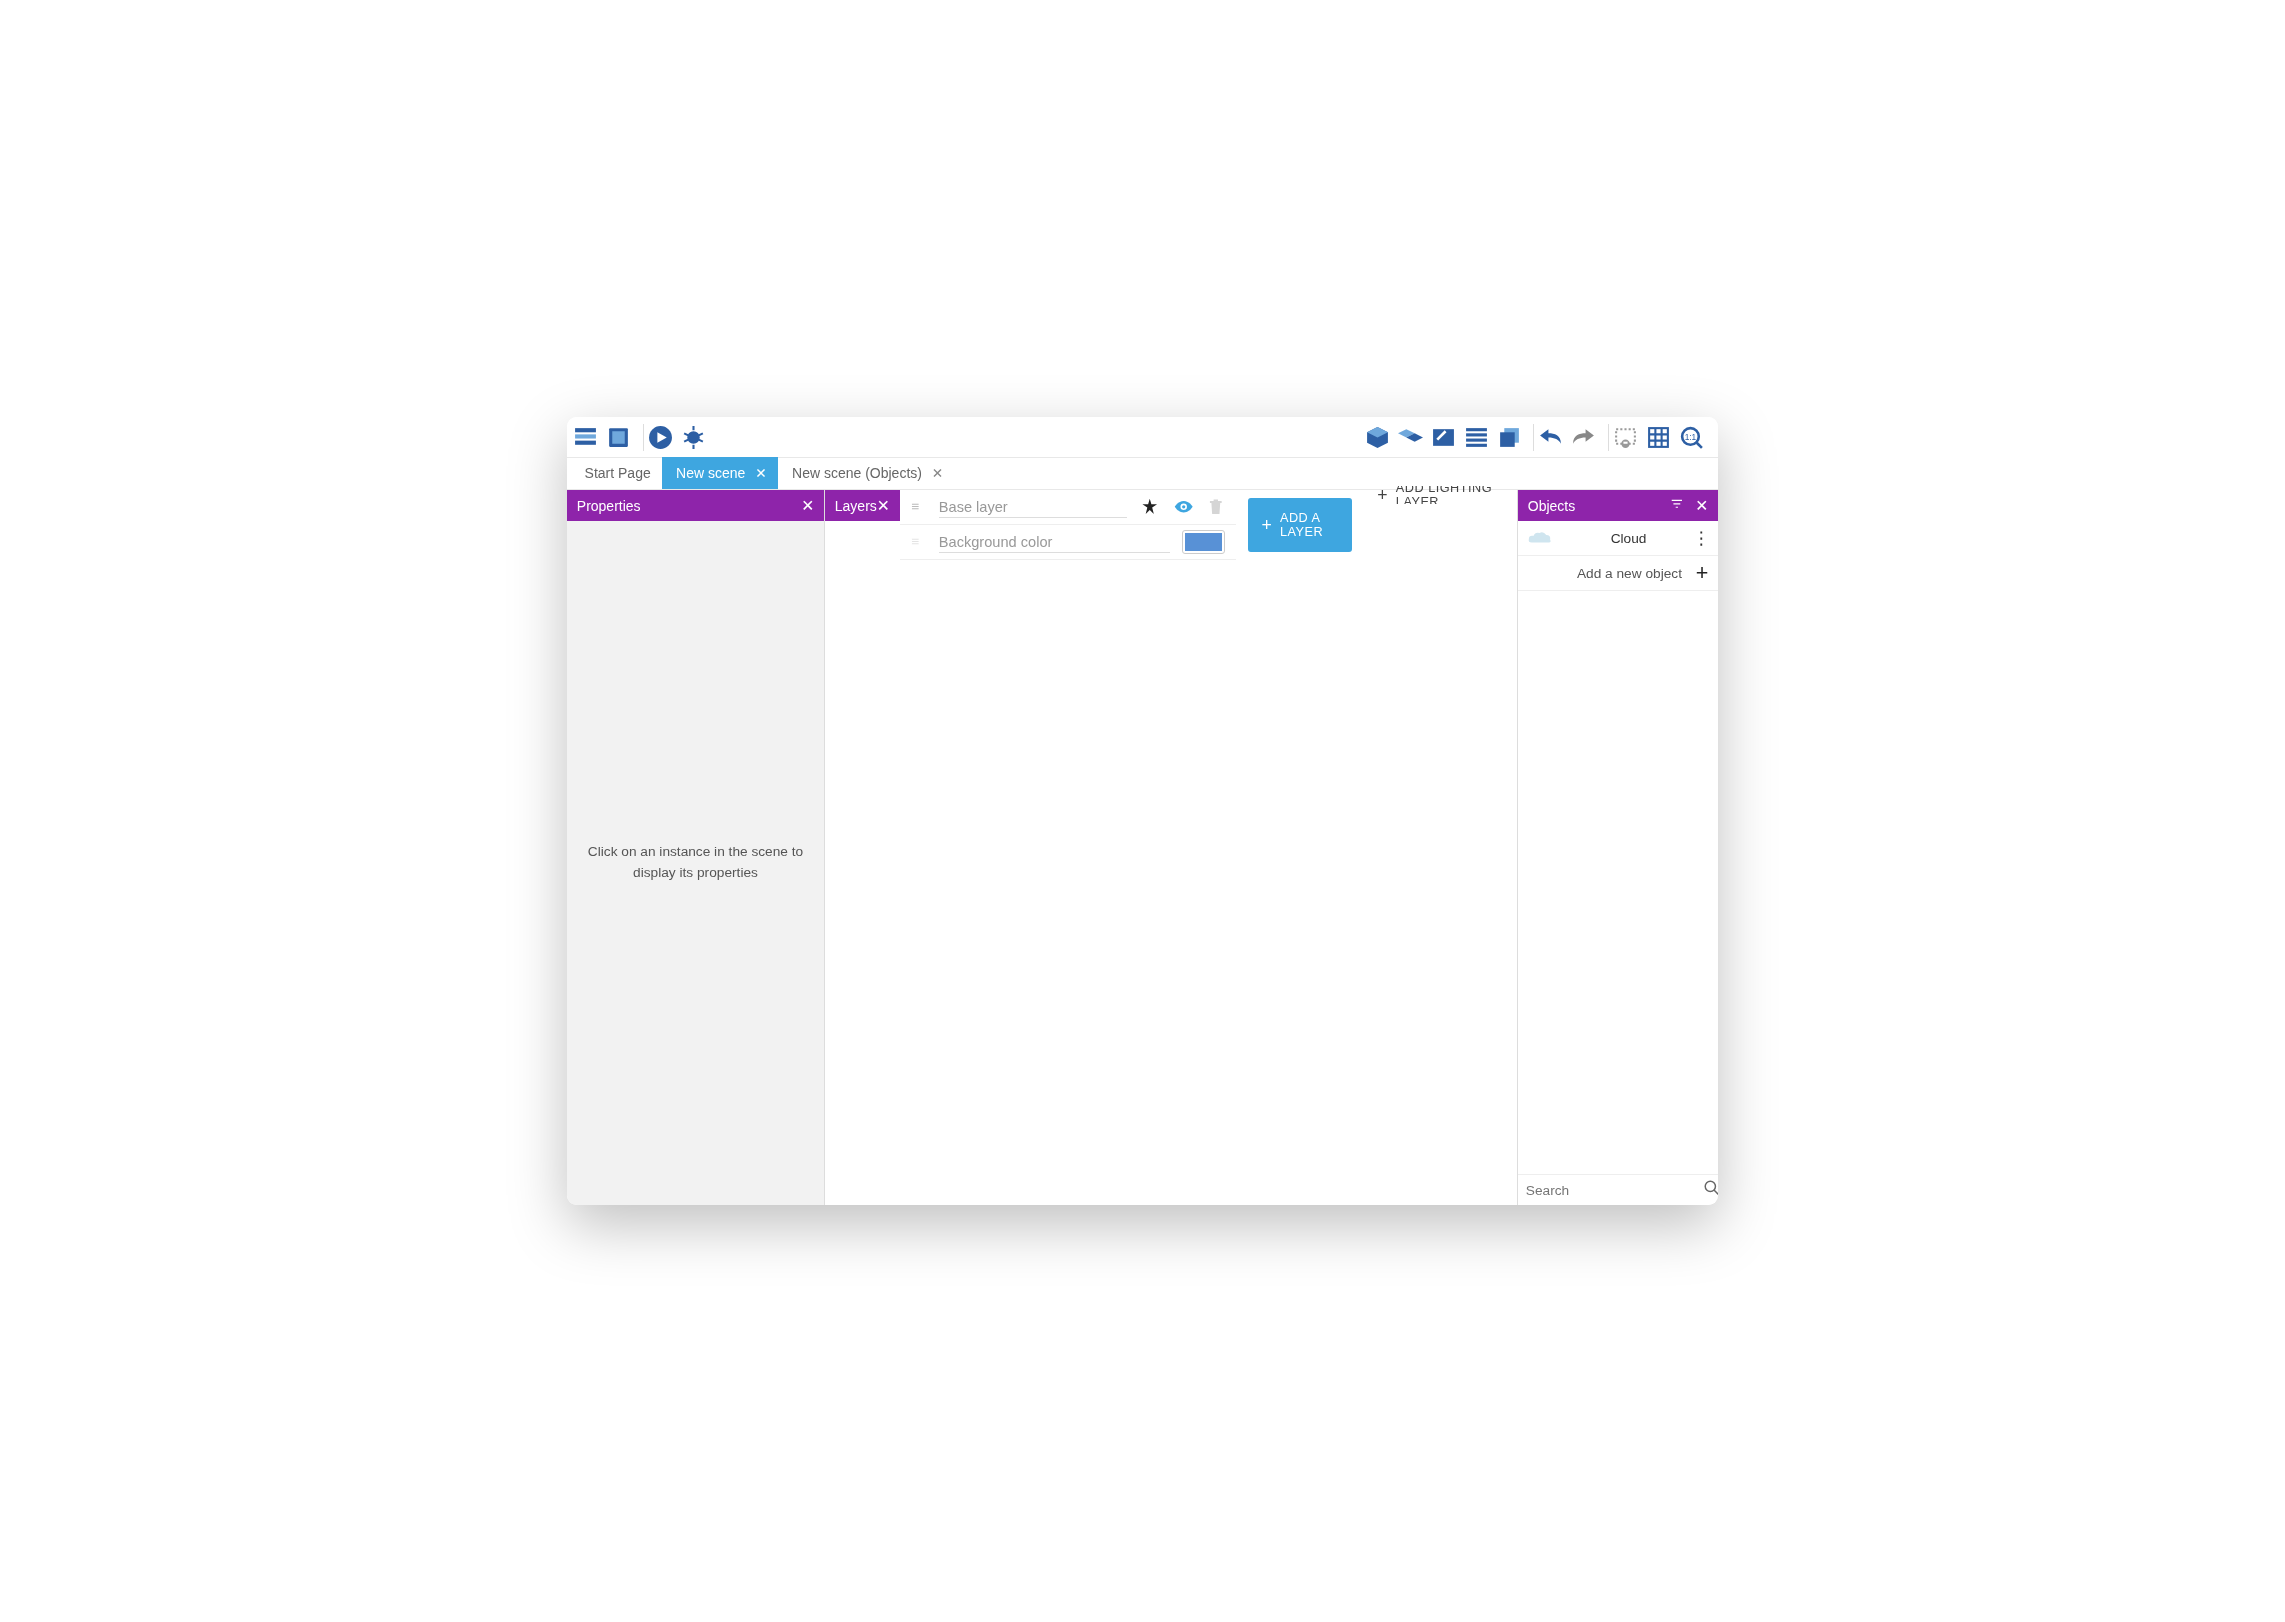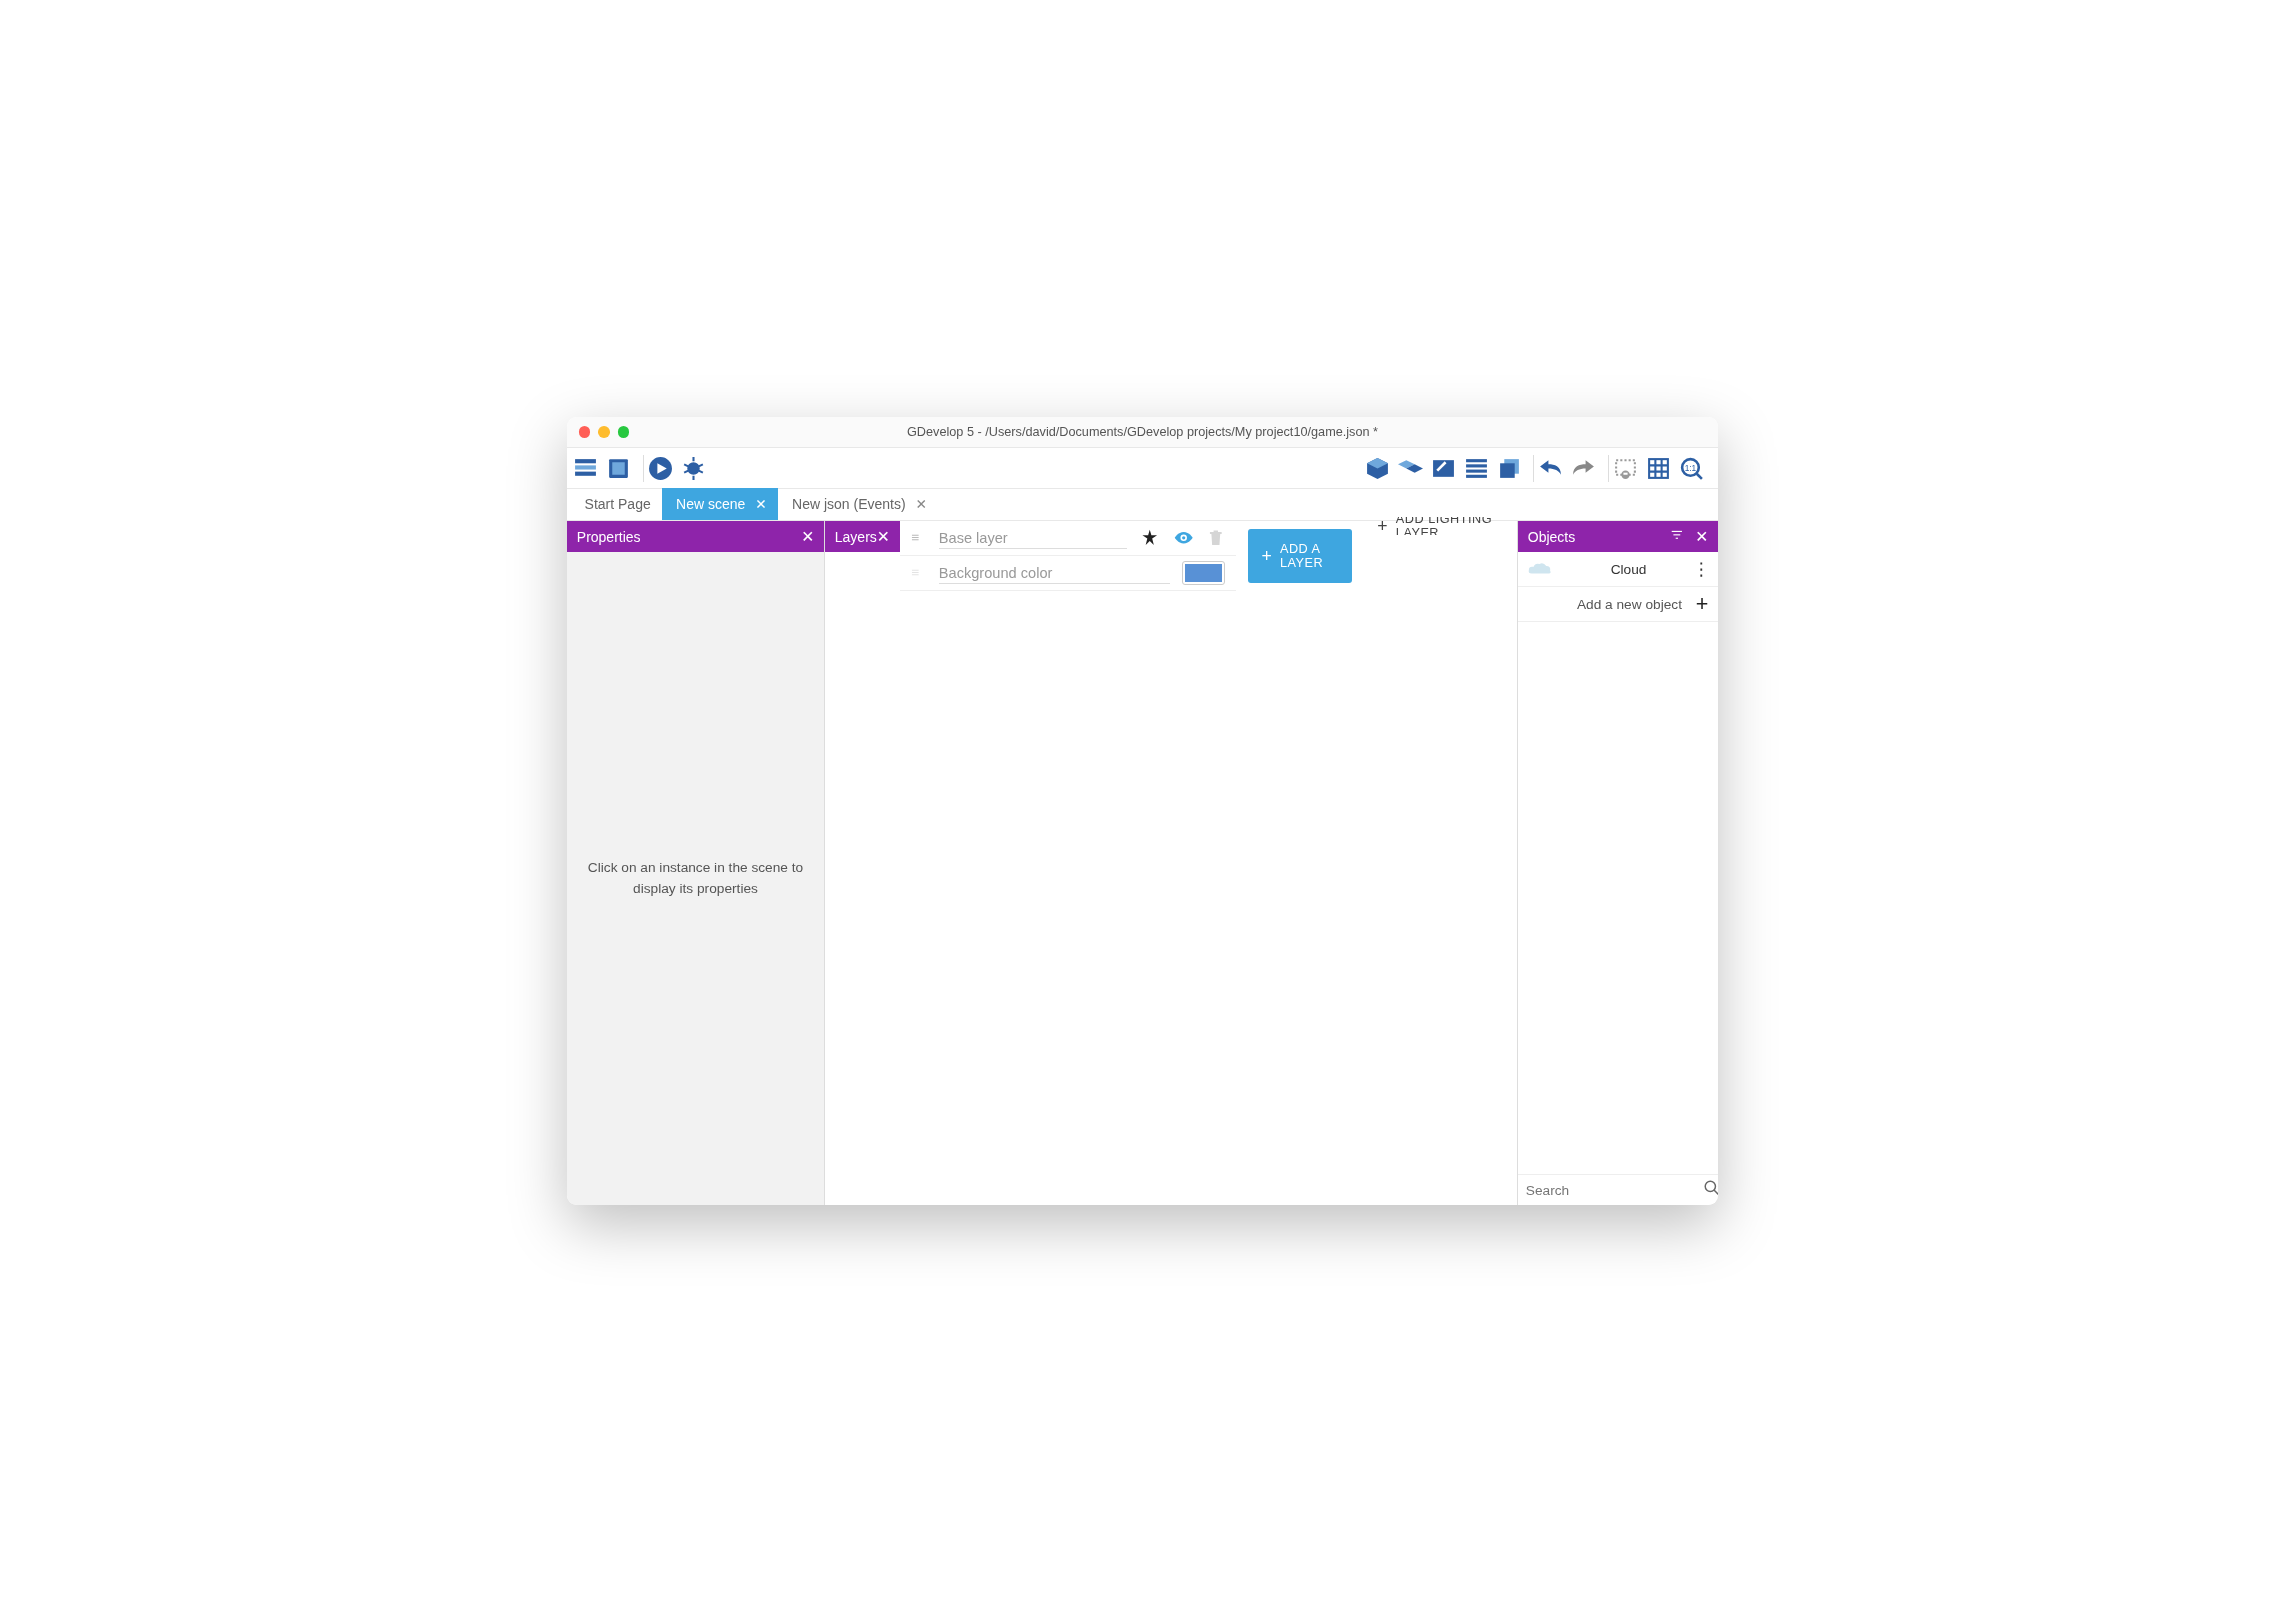--- a/index.html
+++ b/index.html
@@ -50,26 +50,20 @@
 .swatch { width:41px; height:21.5px; background:#5891d6; border:2px solid #fff; outline:1px solid #ccc; border-radius:2px; }
 .layer-btns { padding:7.8px 11.7px; display:flex; justify-content:flex-end; gap:13.7px; }
 .btn-blue { background:#3ea6e0; color:#fff; font-size:12.7px; letter-spacing:0.5px; padding:8.8px 13.7px; border-radius:2.9px; display:flex; align-items:center; gap:7.8px; }
 .btn-flat { color:#444; font-size:12.7px; letter-spacing:0.5px; padding:8.8px 2px; display:flex; align-items:center; gap:7.8px; }
 .ico{display:inline-flex}
 </style>
 </head>
 <body>
 
 <div class="window">
-  <div class="titlebar">
-    <div class="tl r"></div>
-    <div class="tl y"></div>
-    <div class="tl g"></div>
-    <div class="title">GDevelop 5 - /Users/david/Documents/GDevelop projects/My project10/game.json *</div>
-  </div>
 
   <div class="toolbar">
     <div class="tool-btn">
         <svg viewBox="0 0 24 24" fill="#2d5fa4">
           <rect x="2" y="3" width="20" height="4"></rect>
           <rect x="2" y="9" width="20" height="4" fill="#6fa8dc"></rect>
           <rect x="2" y="15" width="20" height="4"></rect>
         </svg>
       </div>
     <div class="tool-btn">
@@ -168,21 +162,21 @@
 
   <div class="tabs">
     <div class="tab">
         <span>Start Page</span>
       </div>
     <div class="tab active">
         <span>New scene</span>
         <span class="x">✕</span>
       </div>
     <div class="tab">
-        <span>New json (Events)</span>
+        <span>New scene (Objects)</span>
         <span class="x">✕</span>
       </div>
   </div>
 
   <div class="body">
     <div class="left">
       <div class="panel-h">
         <span>Properties</span>
         <span class="x">✕</span>
       </div>

